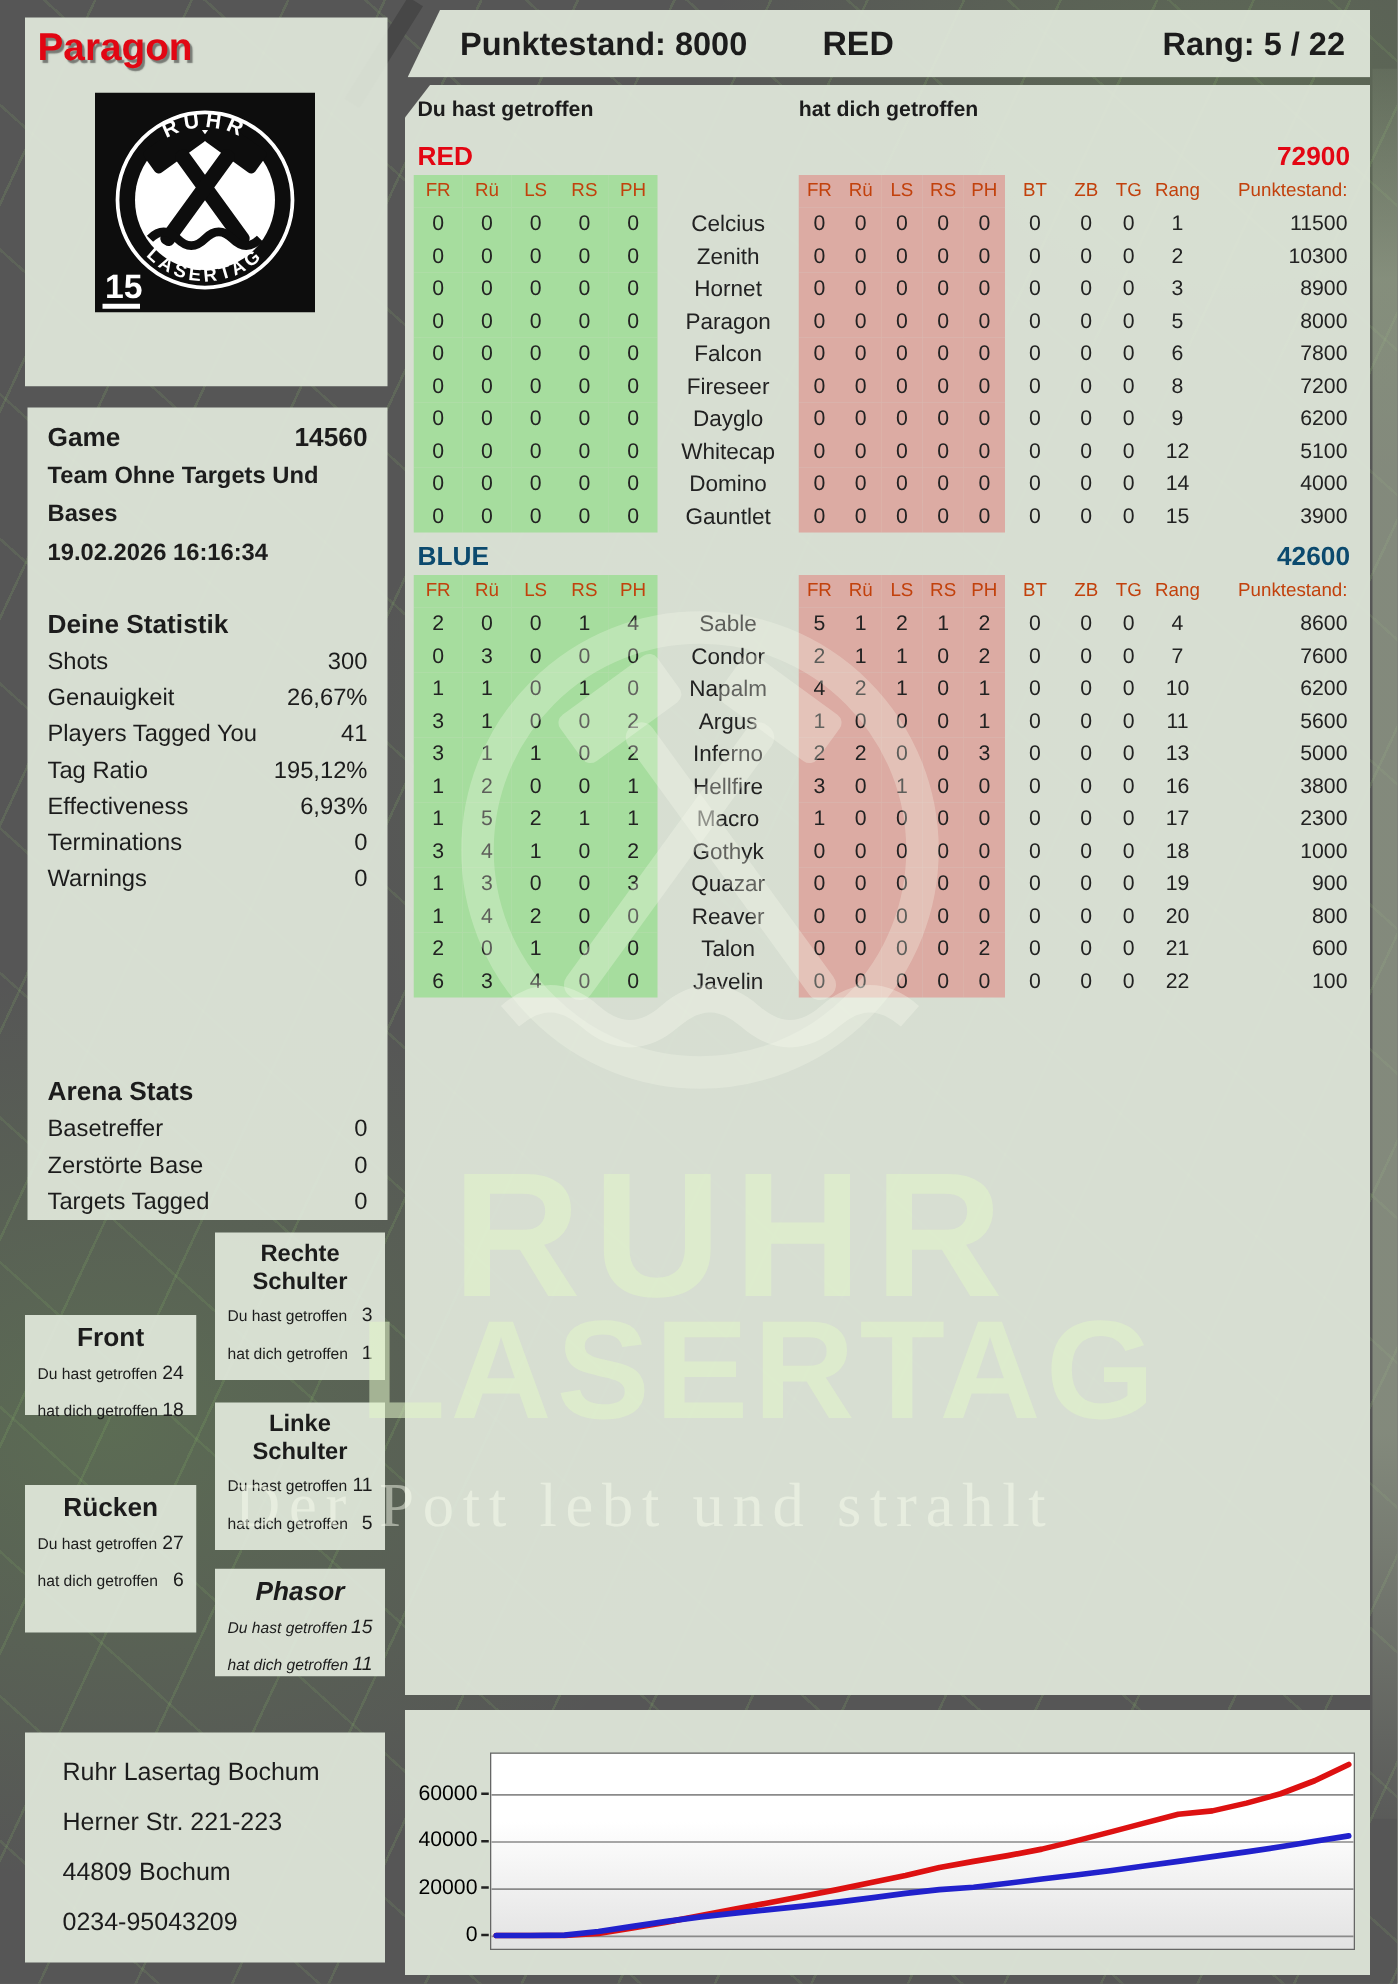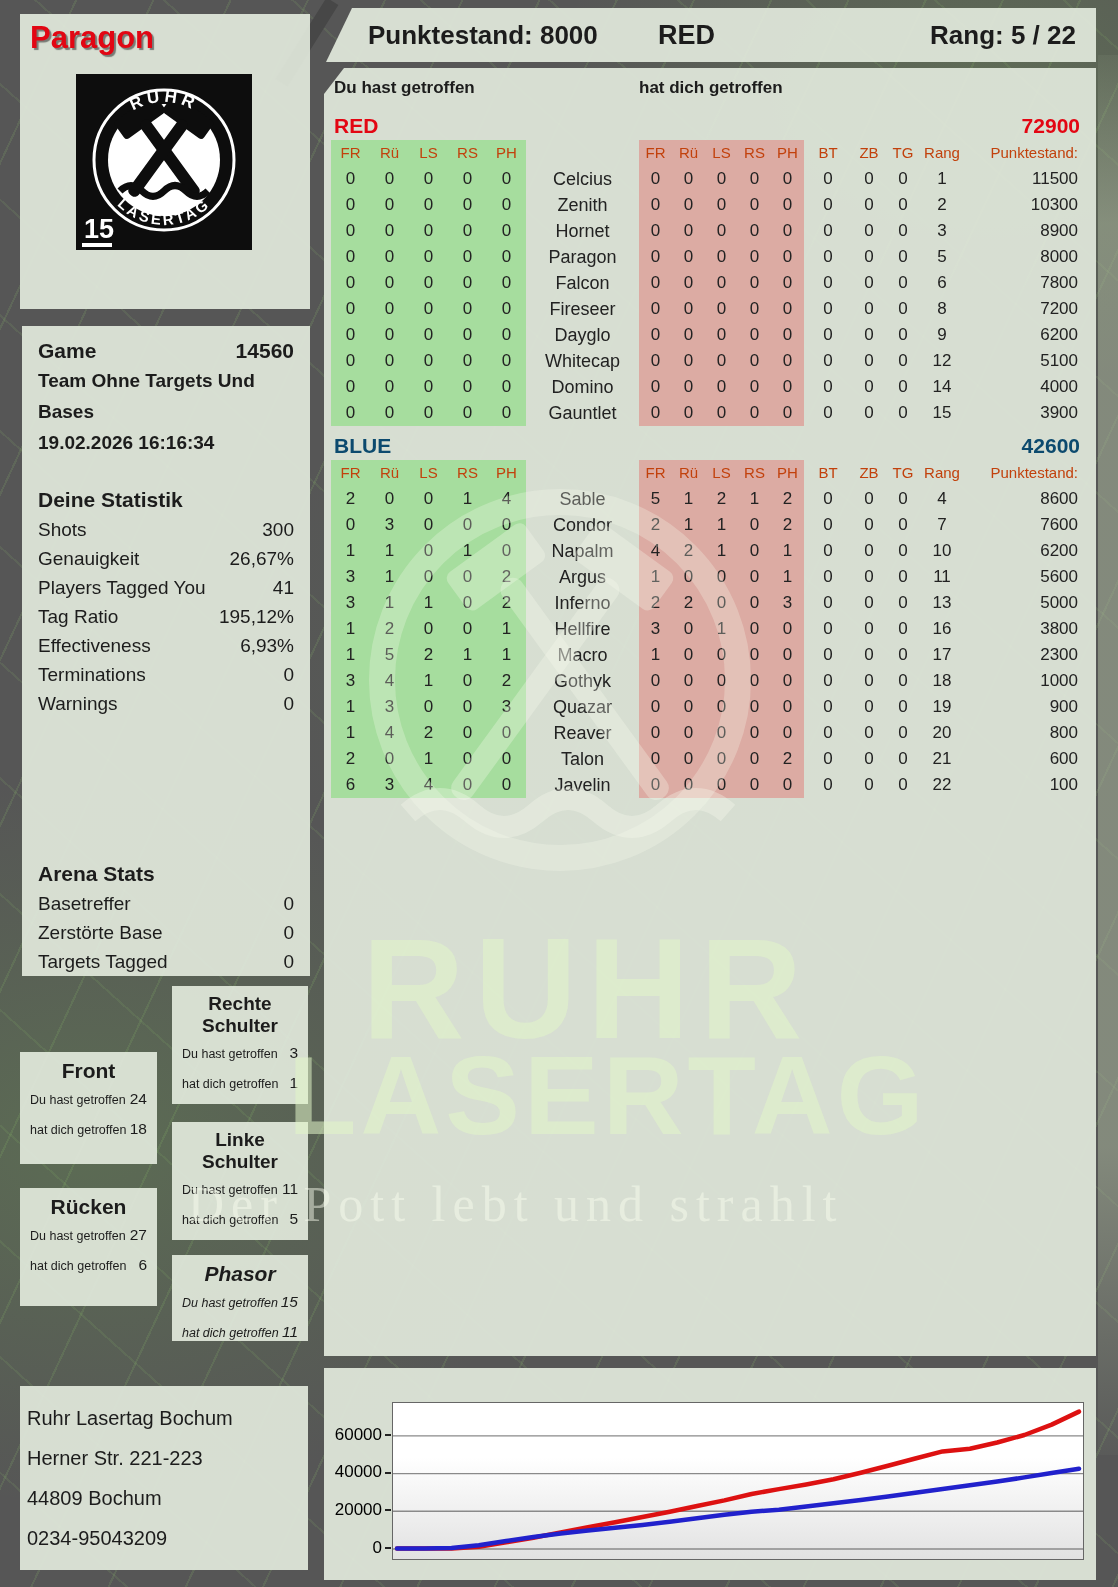--- a/index.html
+++ b/index.html
@@ -21,26 +21,26 @@
   .p-stats{left:22px;top:326px;width:288px;height:650px;padding:10px 16px;box-sizing:border-box;}
   .kvrow{display:flex;justify-content:space-between;font-size:19px;line-height:29px;}
   .kvrow .b{font-weight:700;font-size:21px;}
   .plain{font-size:19px;line-height:31px;font-weight:bold;}
   .sec-title{font-weight:700;font-size:21px;line-height:31px;}
   .gap28{height:26px;} .gap-arena{height:140px;}
   .hitzone{box-sizing:border-box;padding:7px 10px;}
   .hz-title{text-align:center;font-weight:700;font-size:19px;margin-bottom:7px;}
   .hz-row{display:flex;justify-content:space-between;align-items:baseline;margin-bottom:12px;}
   .hz-row .l{font-size:12.5px;} .hz-row .v{font-size:15.5px;}
-  .hz-front{left:20px;top:1052px;width:137px;height:112px;}
+  .hz-front{left:20px;top:1052px;width:137px;height:80px;}
   .hz-ruecken{left:20px;top:1188px;width:137px;height:118px;}
   .hz-rechte{left:172px;top:986px;width:136px;height:118px;}
   .hz-linke{left:172px;top:1122px;width:136px;height:118px;}
   .hz-phasor{left:172px;top:1255px;width:136px;height:86px;font-style:italic;}
-  .p-address{left:20px;top:1386px;width:288px;height:184px;padding:12px 7px;box-sizing:border-box;}
+  .p-address{left:20px;top:1386px;width:288px;height:184px;padding:12px 30px;box-sizing:border-box;}
   .p-address div{font-size:20px;line-height:40px;}
   
   .corner-stripe{position:absolute;left:300px;top:-6px;width:14px;height:96px;background:#474747;
     transform:rotate(32deg);}
   .p-header{left:324px;top:8px;width:772px;height:54px;clip-path:polygon(28px 0,100% 0,100% 100%,2px 100%);}
   .hdr-txt{position:absolute;top:0;height:68px;line-height:54px;font-weight:800;font-size:26px;white-space:nowrap;}
   .hdr-score{left:44px;} .hdr-team{left:334px;font-size:27px;} .hdr-rank{right:20px;}
   
   .p-body{left:324px;top:68px;width:772px;height:1288px;clip-path:polygon(20px 0,100% 0,100% 100%,0 100%,0 26px);
     padding:8px 16px 0 7px;box-sizing:border-box;}

